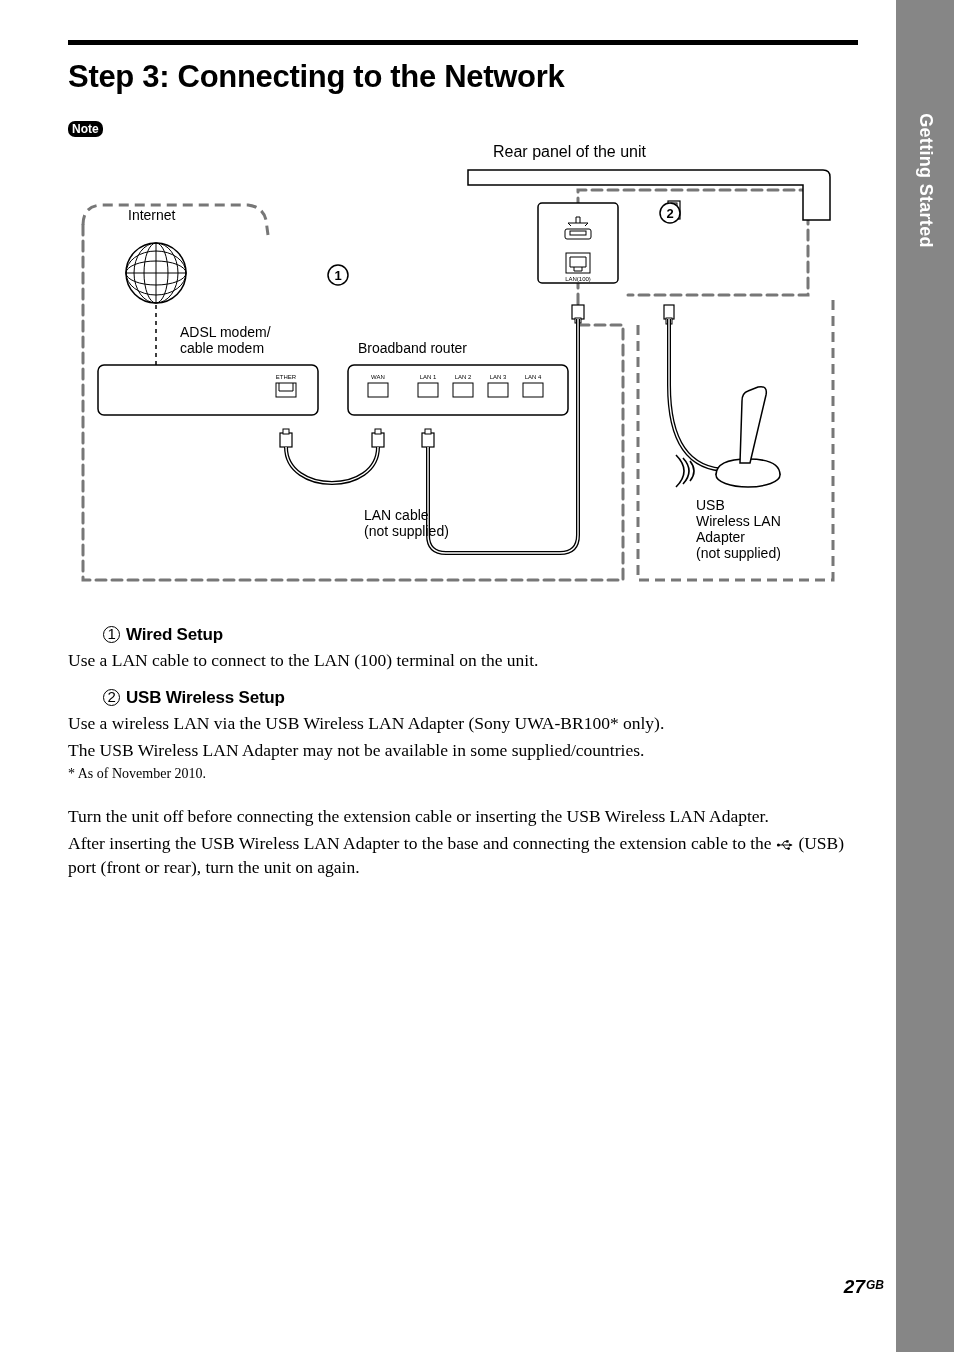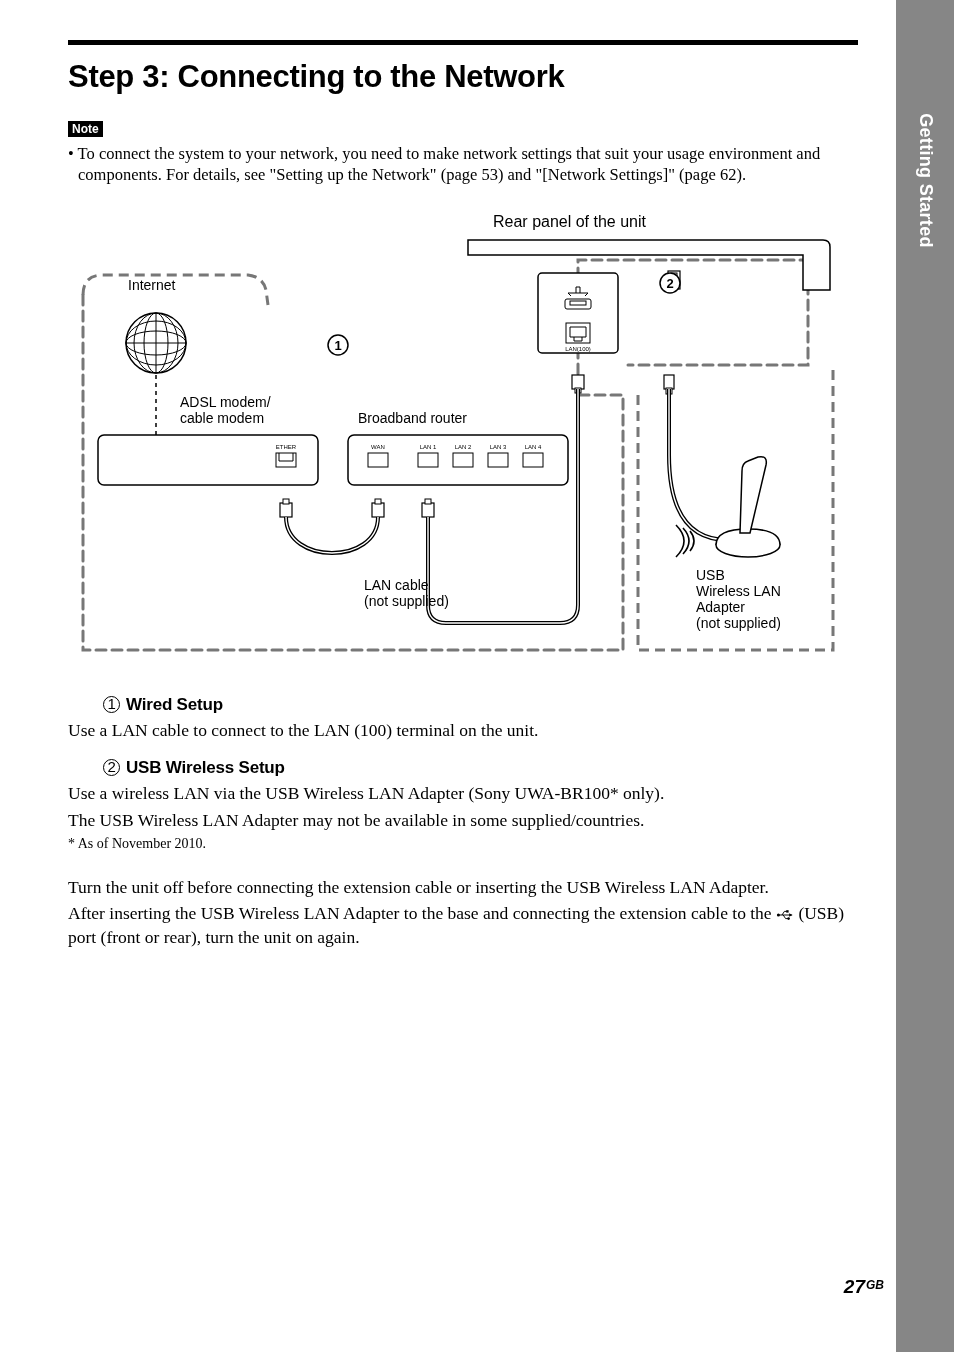--- a/index.html
+++ b/index.html
@@ -51,20 +51,21 @@
   }
   .note-label {
     display: inline-block;
     background: #000;
     color: #fff;
     font-family: Arial, Helvetica, sans-serif;
     font-weight: bold;
     font-size: 12px;
     padding: 1px 4px;
     margin-bottom: 6px;
+    border-radius: 7px;
   }
   .note-body {
     font-size: 16.5px;
     line-height: 1.28;
     padding-left: 10px;
     text-indent: -10px;
     margin-bottom: 28px;
   }
   .intro {
     font-size: 17.5px;
@@ -132,21 +133,20 @@
 
 <div class="side-tab">
   <div class="side-tab-label">Getting Started</div>
 </div>
 
 <div class="page">
   <div class="rule-heavy"></div>
   <h1 class="title">Step 3: Connecting to the Network</h1>
 
   <div class="note-label">Note</div>
-  <div class="note-body">• To connect the system to your network, you need to make network settings that suit your usage environment and components. For details, see "Setting up the Network" (page 53) and "[Network Settings]" (page 62).</div>
 
 
   <div class="diagram-wrap">
     <div class="caption-top">Rear panel of the unit</div>
 
     <svg class="diagram" width="780" height="430" viewBox="0 0 780 430">
 
       <path d="M 15 60 L 15 415 L 555 415 L 555 160 L 510 160 L 510 25
                L 740 25 L 740 130 L 560 130" fill="none" stroke="#777" stroke-width="3" stroke-dasharray="10 6" stroke-linecap="round"></path>
       <path d="M 15 60 Q 15 40 35 40 L 180 40 Q 195 42 198 55 L 200 70" fill="none" stroke="#777" stroke-width="3" stroke-dasharray="10 6"></path>

